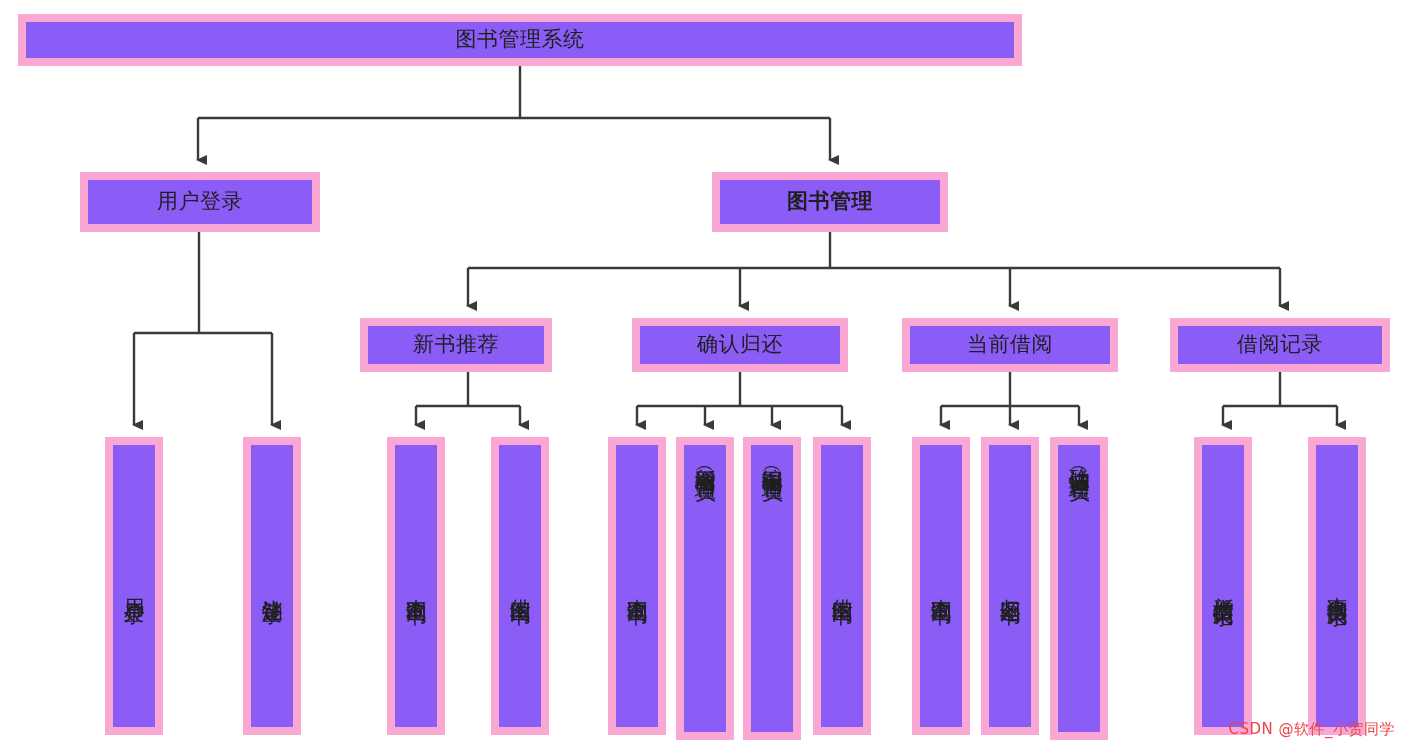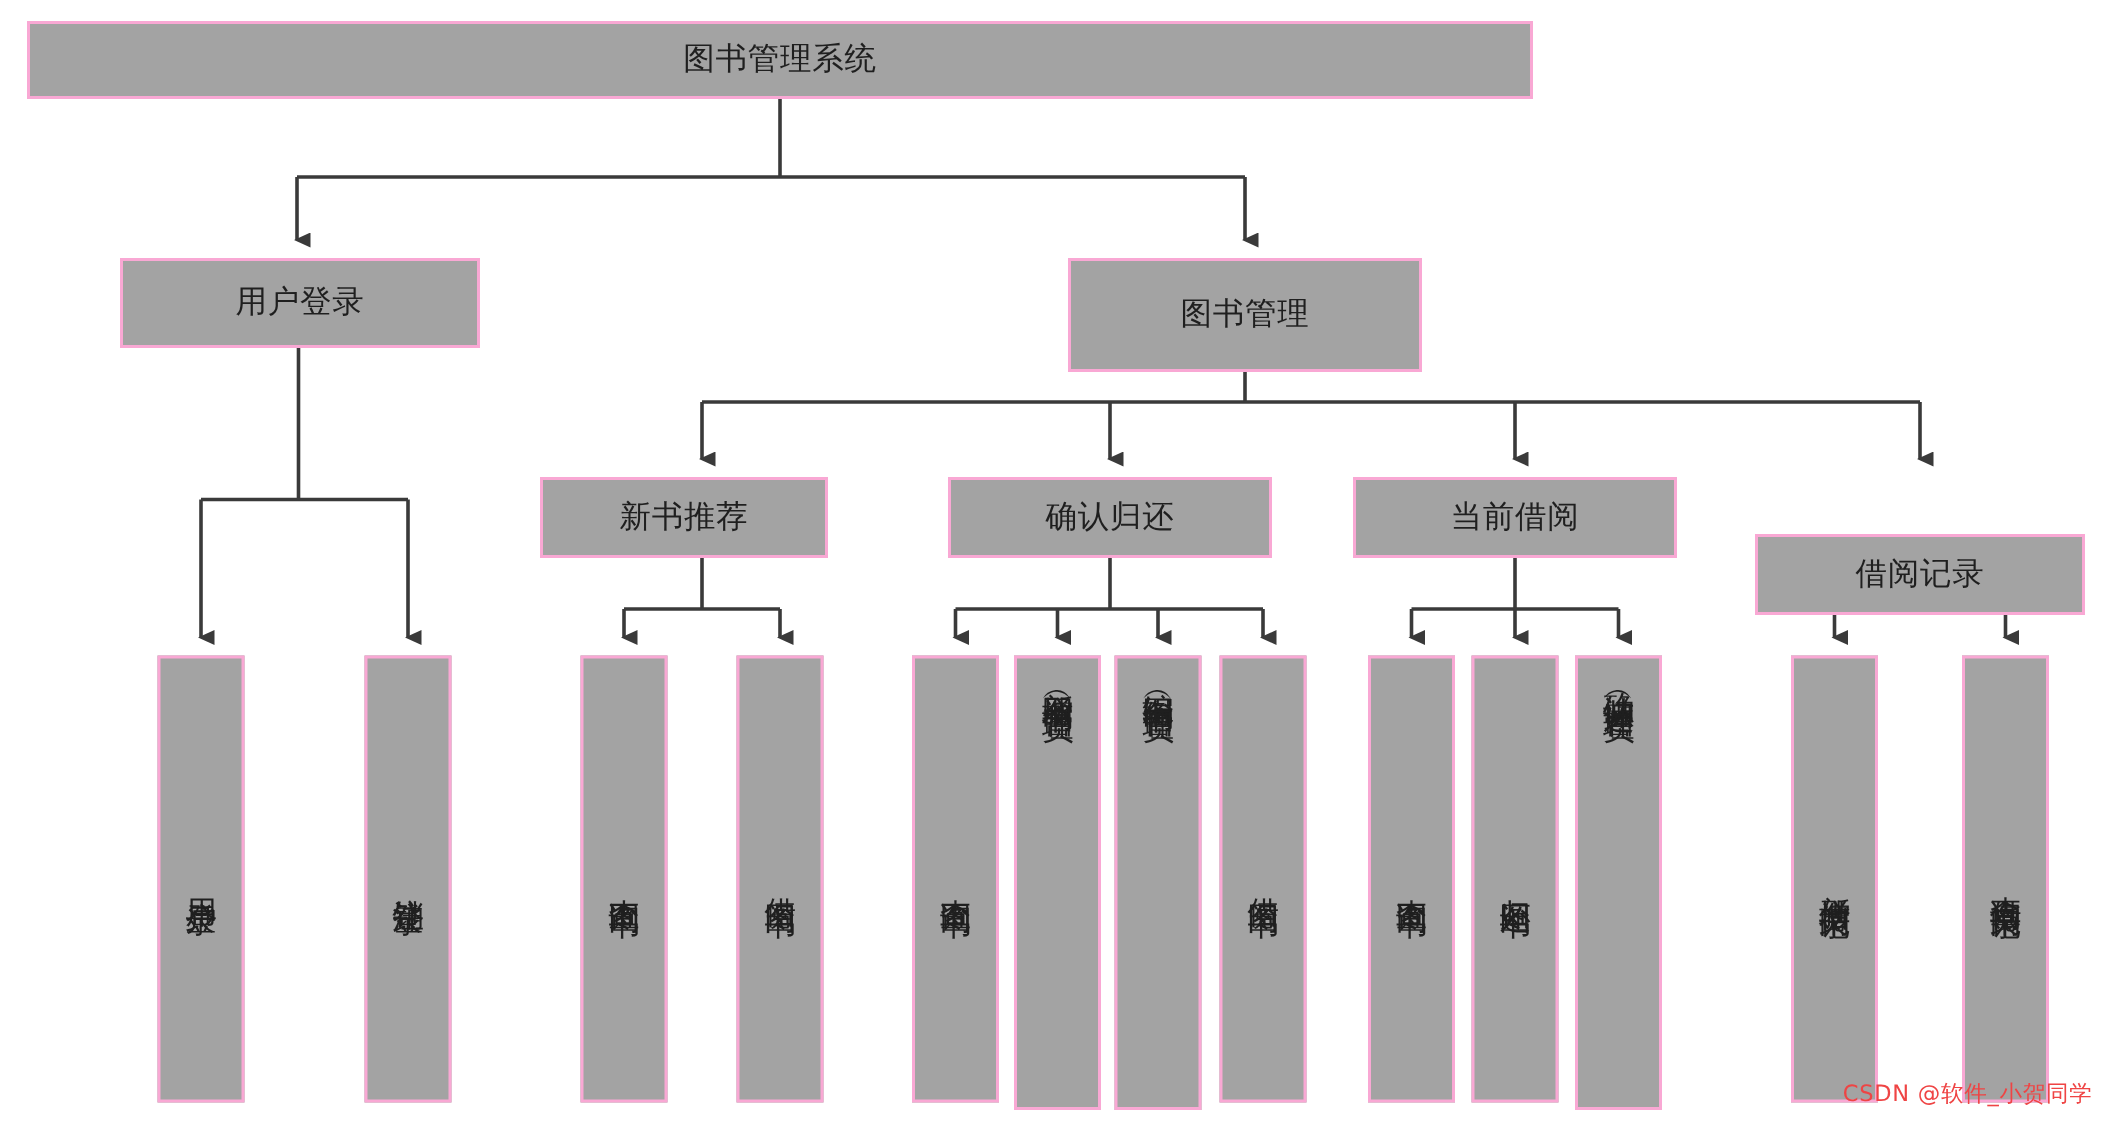--- a/index.html
+++ b/index.html
@@ -21,22 +21,22 @@
     position: absolute;
     left: 0;
     top: 0;
     width: 1405px;
     height: 747px;
     pointer-events: none;
   }
   .node {
     position: absolute;
     box-sizing: border-box;
-    border: 2px solid #f9a8d4;
-    background: #a3a3a3;
+    border: 8px solid #f9a8d4;
+    background: #8b5cf6;
     display: flex;
     align-items: center;
     justify-content: center;
     color: #1f1f1f;
   }
   .node.h {
     font-size: 21px;
     letter-spacing: 0.5px;
     line-height: 1.2;
   }
@@ -126,34 +126,34 @@
     </g>
   </svg>
 
   <div class="node h root" style="left:18px; top:14px; width:1004px; height:52px;">
     <span>图书管理系统</span>
   </div>
 
   <div class="node h" style="left:80px; top:172px; width:240px; height:60px;">
     <span>用户登录</span>
   </div>
-  <div class="node h" style="left:712px; top:172px; width:236px; height:76px;">
+  <div class="node h" style="left:712px; top:172px; width:236px; height:60px;font-weight:bold;">
     <span>图书管理</span>
   </div>
 
   <div class="node h" style="left:360px; top:318px; width:192px; height:54px;">
     <span>新书推荐</span>
   </div>
   <div class="node h" style="left:632px; top:318px; width:216px; height:54px;">
     <span>确认归还</span>
   </div>
   <div class="node h" style="left:902px; top:318px; width:216px; height:54px;">
     <span>当前借阅</span>
   </div>
-  <div class="node h" style="left:1170px; top:318px; width:220px; height:54px;margin-top:38px;">
+  <div class="node h" style="left:1170px; top:318px; width:220px; height:54px;">
     <span>借阅记录</span>
   </div>
 
   <div class="node v center" style="left:105px; top:437px; width:58px; height:298px;">
     <span class="vtext">用户登录</span>
   </div>
   <div class="node v center" style="left:243px; top:437px; width:58px; height:298px;">
     <span class="vtext">注销登录</span>
   </div>
 

